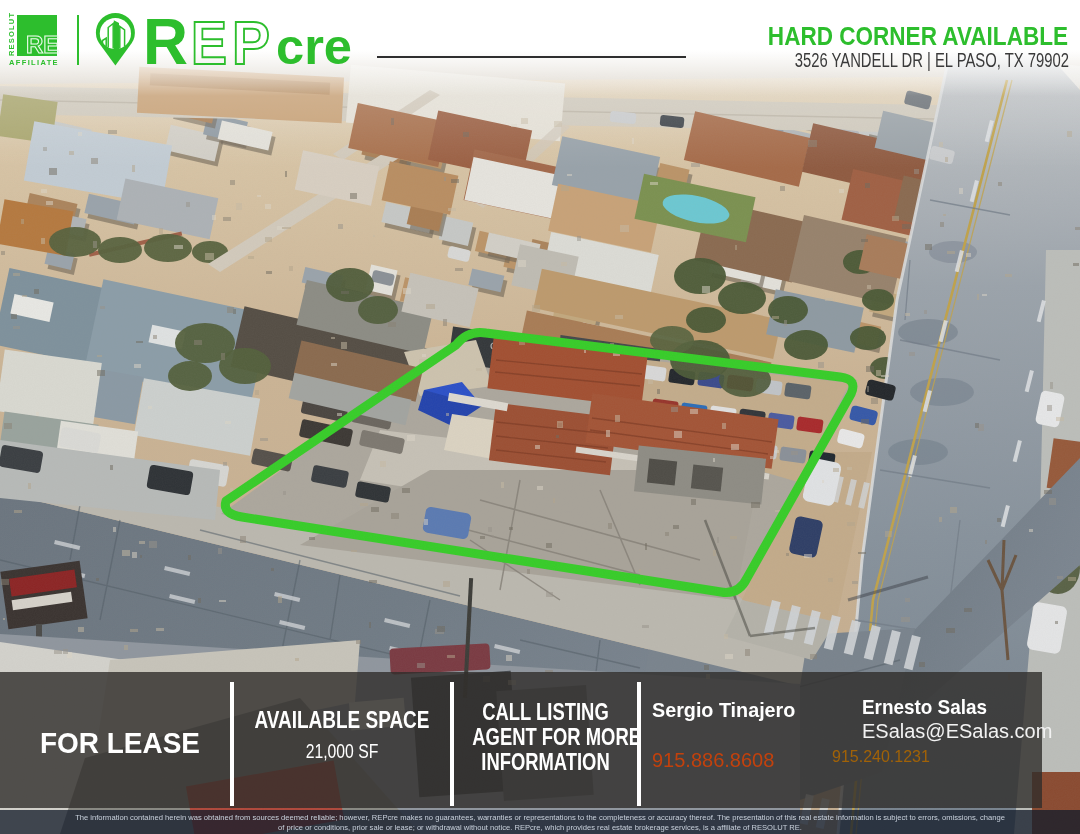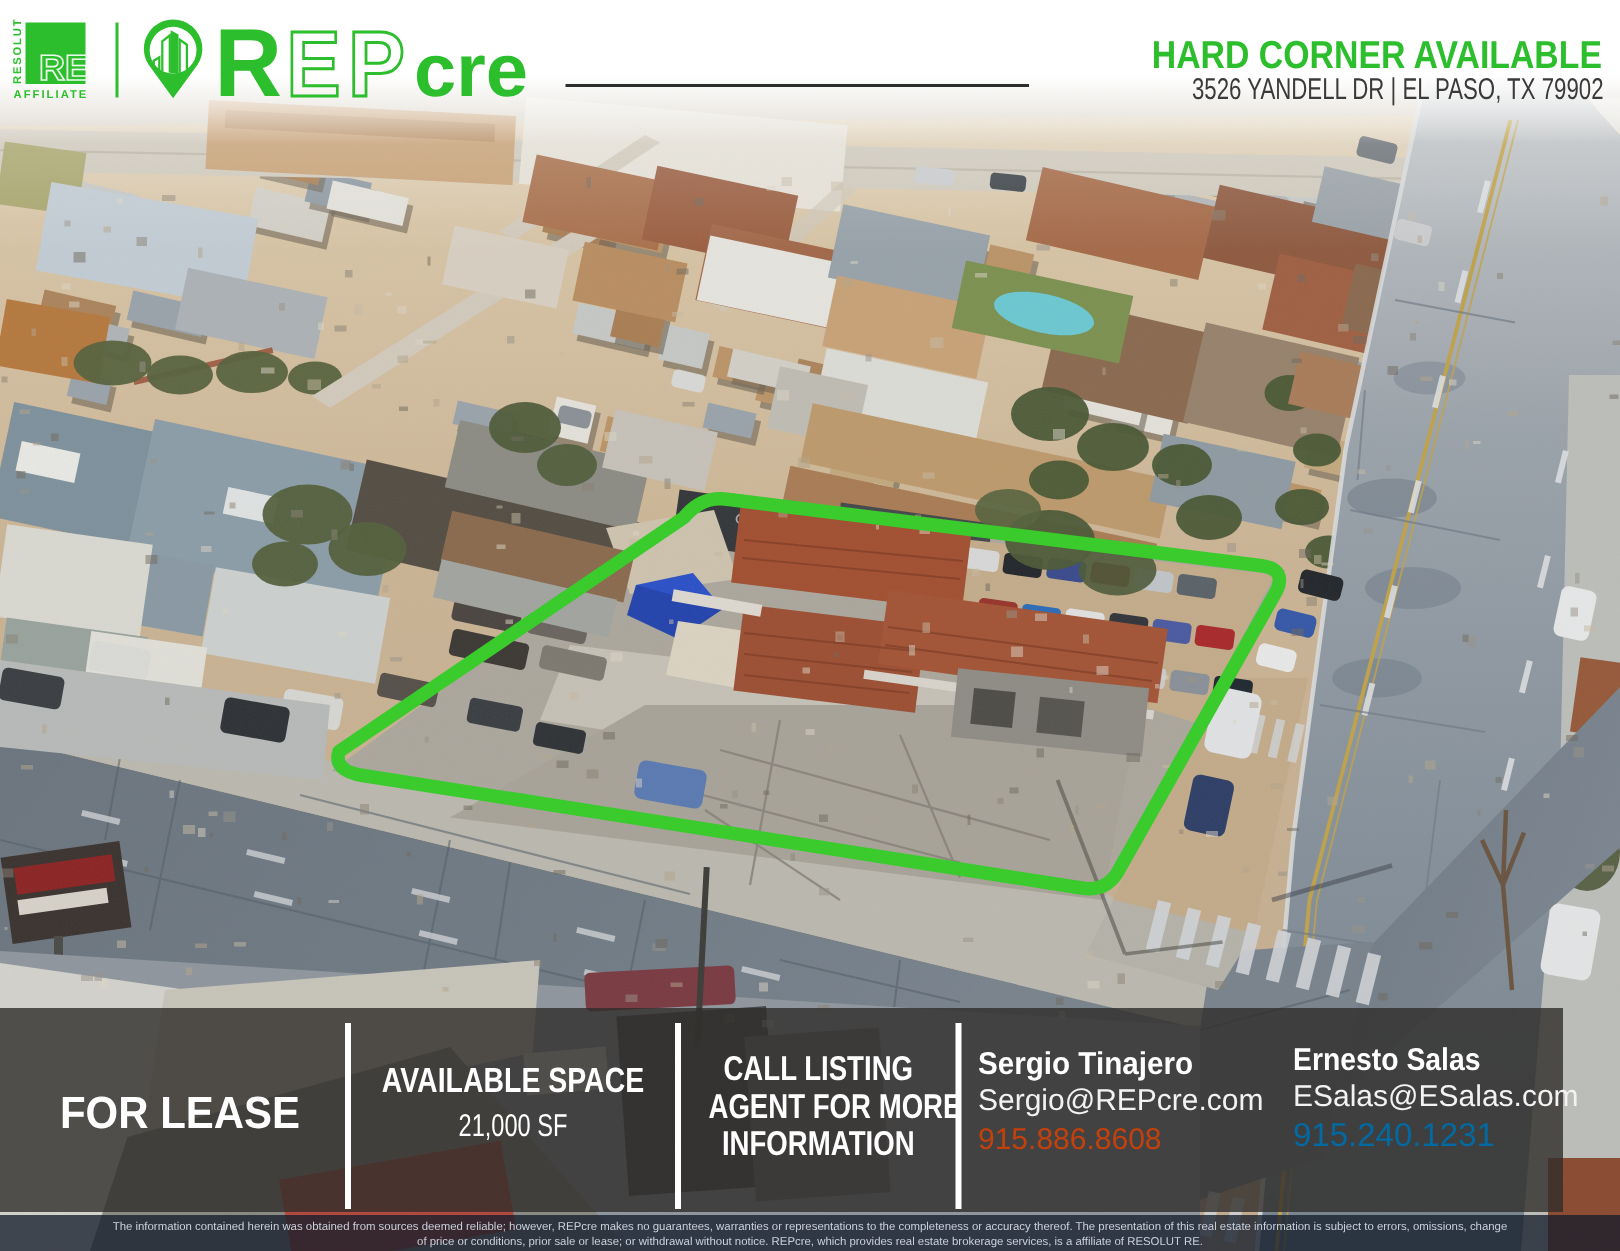--- a/index.html
+++ b/index.html
@@ -768,21 +768,20 @@
 
 <div class="abs" style="left:234px;top:740px;width:216px;text-align:center;font-size:21px;line-height:21px;color:#fff;transform:scaleX(0.75);transform-origin:50% 50%">21,000 SF</div>
 
 <div class="abs" style="left:450px;top:682px;width:4px;height:124px;background:#fff"></div>
 
 <div class="abs" style="left:454px;top:700px;width:183px;text-align:center;font-size:23px;font-weight:bold;color:#fff;line-height:25px;white-space:nowrap;transform:scaleX(0.80);transform-origin:50% 50%">CALL LISTING<br>AGENT FOR MORE<br>INFORMATION</div>
 
 <div class="abs" style="left:637px;top:682px;width:4px;height:124px;background:#fff"></div>
 
 <div class="abs" style="left:652px;top:699px;font-size:21px;line-height:21px;font-weight:bold;color:#fff;transform:scaleX(0.94);transform-origin:0 50%">Sergio Tinajero</div>
-<div class="abs" style="left:652px;top:724px;font-size:20px;line-height:20px;color:#f2f2f2">Sergio@REPcre.com</div>
 <div class="abs" style="left:652px;top:750px;font-size:20px;line-height:20px;color:#c2410c">915.886.8608</div>
 
 <div class="abs" style="left:862px;top:696px;font-size:21px;line-height:21px;font-weight:bold;color:#fff;transform:scaleX(0.90);transform-origin:0 50%">Ernesto Salas</div>
 <div class="abs" style="left:862px;top:721px;font-size:20px;line-height:20px;color:#f2f2f2">ESalas@ESalas.com</div>
-<div class="abs" style="left:862px;top:747px;font-size:22px;line-height:20px;color:#0369a1">915.240.1231</div>
+<div class="abs" style="left:832px;top:747px;font-size:16px;line-height:20px;color:#a16207">915.240.1231</div>
 
 <div class="abs" style="left:0;top:810px;width:1080px;height:24px;background:rgba(22,30,44,0.78)"></div>
 <div class="abs" style="left:35px;top:813px;width:1010px;text-align:center;font-size:7.6px;color:#c9d1dc;line-height:9.5px">The information contained herein was obtained from sources deemed reliable; however, REPcre makes no guarantees, warranties or representations to the completeness or accuracy thereof. The presentation of this real estate information is subject to errors, omissions, change<br>of price or conditions, prior sale or lease; or withdrawal without notice. REPcre, which provides real estate brokerage services, is a affiliate of RESOLUT RE.</div>
 </div>
 </body></html>

